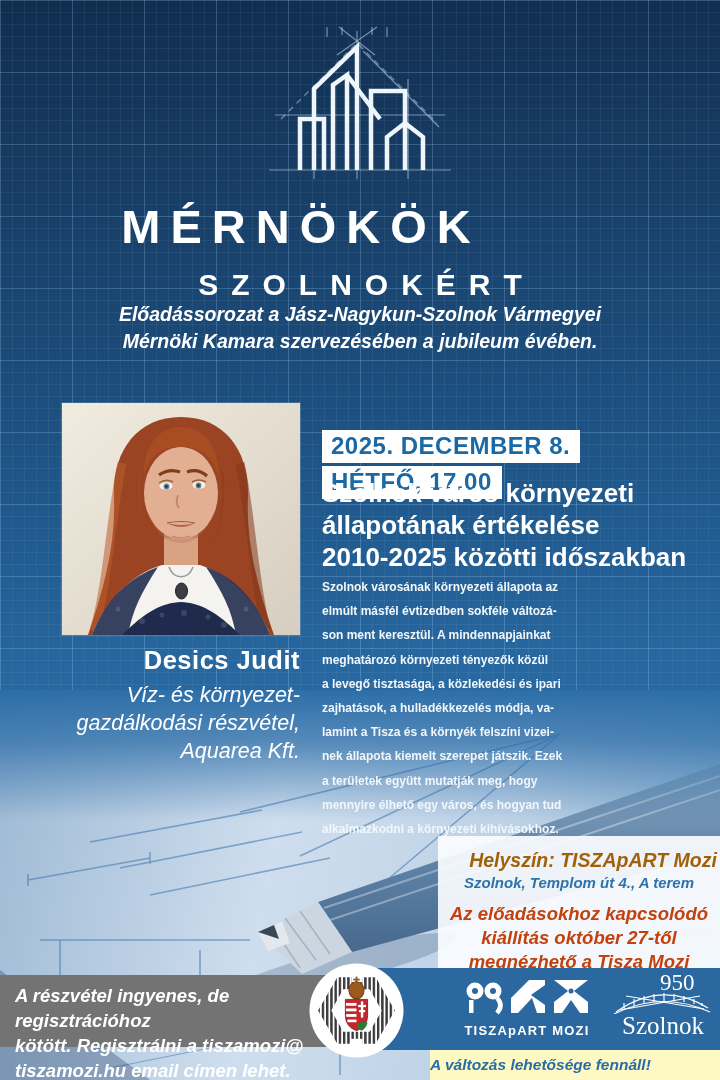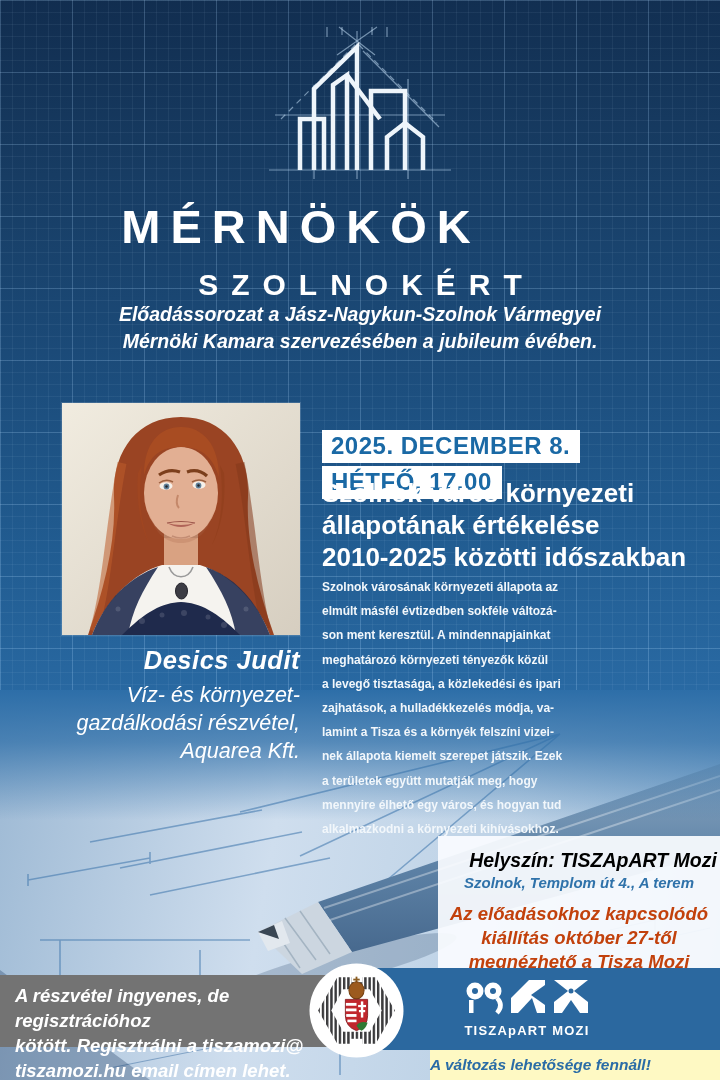--- a/index.html
+++ b/index.html
@@ -23,21 +23,21 @@
   .h1{left:0;top:199px;width:592px;text-align:center;color:#fff;font-size:47px;font-weight:800;
       letter-spacing:10px;text-indent:10px;z-index:5;}
   .h2{left:0;top:268px;width:720px;text-align:center;color:#fff;font-size:30px;font-weight:700;
       letter-spacing:13px;text-indent:13px;z-index:5;}
   .series{left:0;top:301px;width:720px;text-align:center;color:#fff;font-size:19.5px;font-weight:700;
       font-style:italic;line-height:26.5px;z-index:5;}
   .ml{white-space:pre-line;}
   
   .photo{left:62px;top:403px;width:238px;height:232px;z-index:5;box-shadow:0 0 0 1px rgba(255,255,255,.15);}
   .speaker{left:8px;top:646px;width:292px;text-align:right;z-index:5;color:#fff;}
-  .sp-name{font-size:25.5px;font-weight:700;font-style:italic;letter-spacing:.5px;}
+  .sp-name{font-size:25.5px;font-weight:700;letter-spacing:.5px;}
   .sp-role{margin-top:6px;font-size:21.5px;font-weight:500;font-style:italic;line-height:28px;}
   
   .badges{left:322px;top:406px;z-index:5;}
   .badge{display:table;background:#fff;font-weight:800;font-size:24px;line-height:1;
       padding:4px 10px 5px 9px;margin-bottom:3px;letter-spacing:.5px;}
   .talk-title{left:322px;top:477px;width:398px;color:#fff;font-size:26px;font-weight:800;line-height:32px;z-index:5;}
   .talk-desc{left:322px;top:575px;width:398px;color:#f2f7fb;font-size:12px;font-weight:600;line-height:24.2px;z-index:5;}
   
   .loc-box{left:438px;top:836px;width:282px;height:136px;background:rgba(250,252,255,.93);
       text-align:center;z-index:5;padding-top:13px;box-sizing:border-box;}
@@ -201,21 +201,21 @@
 meghatározó környezeti tényezők közül
 a levegő tisztasága, a közlekedési és ipari
 zajhatások, a hulladékkezelés módja, va-
 lamint a Tisza és a környék felszíni vizei-
 nek állapota kiemelt szerepet játszik. Ezek
 a területek együtt mutatják meg, hogy
 mennyire élhető egy város, és hogyan tud
 alkalmazkodni a környezeti kihívásokhoz.</div>
 
   <div class="abs loc-box">
-    <div class="loc-venue" style="color: #000000; padding-left: 28px;">Helyszín: TISZApART Mozi</div>
+    <div class="loc-venue" style="color: #a16207; padding-left: 28px;">Helyszín: TISZApART Mozi</div>
     <div class="loc-addr" style="color: rgb(47, 114, 170);">Szolnok, Templom út 4., A terem</div>
     <div class="loc-exh ml" style="color: #c2410c;">Az előadásokhoz kapcsolódó
 kiállítás október 27-től
 megnézhető a Tisza Mozi
 Art Caféban.</div>
   </div>
 
   <div class="abs band-left" style="background-color: #737373;">
     <div class="reg ml">A részvétel ingyenes, de regisztrációhoz
 kötött. Regisztrálni a tiszamozi@
@@ -241,20 +241,32 @@
         </g>
         <g>
           <rect x="88" y="2" width="34" height="33" fill="#fff"></rect>
           <polygon points="88,2 102,13 88,24" fill="#2b689f"></polygon>
           <polygon points="122,2 108,13 122,24" fill="#2b689f"></polygon>
           <polygon points="96,35 105,22 114,35" fill="#2b689f"></polygon>
           <circle cx="105" cy="13" r="2.5" fill="#2b689f"></circle>
         </g>
       </svg>
       <div class="tp-label">TISZApART MOZI</div>
+    </div>
+    <div class="sz950">
+      <div class="sz-year">950</div>
+      <svg class="sz-bridge" width="100" height="26" viewBox="0 0 100 26">
+        <g stroke="#fff" stroke-width="1.2" fill="none">
+          <path d="M4 24 Q50 -8 96 20"></path>
+          <path d="M2 26 Q50 2 98 24"></path>
+          <path d="M12 21 V15 M22 18 V11 M32 16 V8 M42 14 V6 M52 13 V5 M62 13 V6 M72 14 V8 M82 16 V11 M90 18 V15"></path>
+          <path d="M8 22 L88 8 M14 8 L92 21"></path>
+        </g>
+      </svg>
+      <div class="sz-name">Szolnok</div>
     </div>
   </div>
 
   <div class="abs emblem">
     <svg width="95" height="95" viewBox="0 0 94 94">
       <defs>
         <pattern id="barp" width="4.2" height="94" patternUnits="userSpaceOnUse">
           <rect width="2.4" height="94" fill="#3a3a3c"></rect>
         </pattern>
       </defs>

